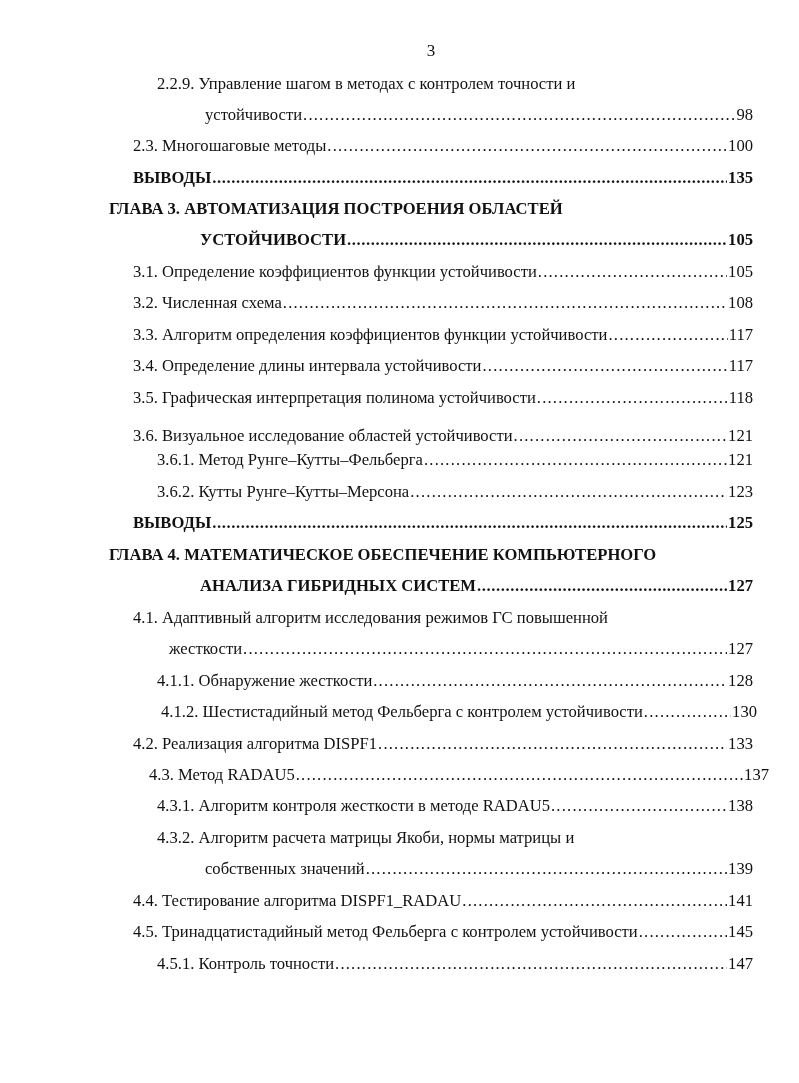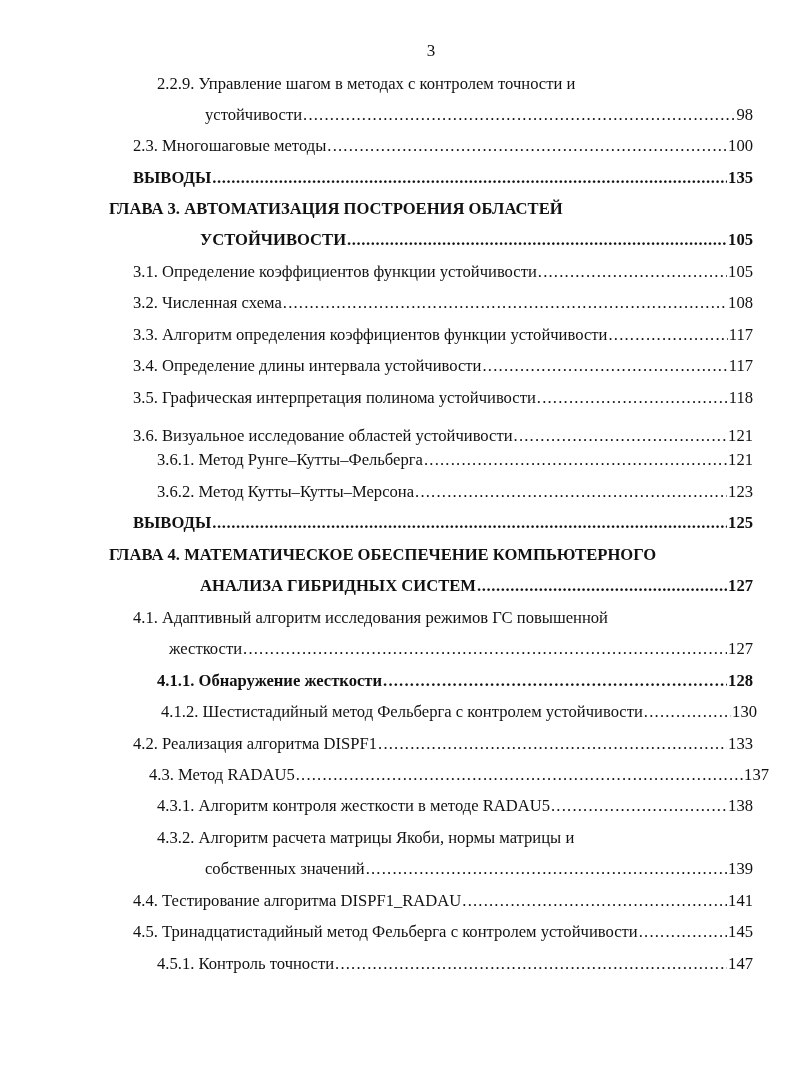--- a/index.html
+++ b/index.html
@@ -140,21 +140,21 @@
     <span class="page">121</span>
   </div>
 
   <div class="row" style="top:378px; left:157px; width:596px;">
     <span class="text">3.6.1. Метод Рунге–Кутты–Фельберга</span>
     <span class="dots"></span>
     <span class="page">121</span>
   </div>
 
   <div class="row" style="top:410px; left:157px; width:596px;">
-    <span class="text">3.6.2. Метод Кутты–Кутты–Мерсона</span>
+    <span class="text">3.6.2. Кутты Рунге–Кутты–Мерсона</span>
     <span class="dots"></span>
     <span class="page">123</span>
   </div>
 
   <div class="row bold" style="top:441px; left:133px; width:620px;">
     <span class="text">ВЫВОДЫ</span>
     <span class="dots"></span>
     <span class="page">125</span>
   </div>
 
@@ -169,21 +169,21 @@
 
   <div class="row nodots" style="top:536px; left:133px;">
     <span class="text">4.1. Адаптивный алгоритм исследования режимов ГС повышенной</span>
   </div>
   <div class="row" style="top:567px; left:169px; width:584px;">
     <span class="text">жесткости</span>
     <span class="dots"></span>
     <span class="page">127</span>
   </div>
 
-  <div class="row" style="top:599px; left:157px; width:596px;font-weight:bold;">
+  <div class="row" style="top:599px; left:157px; width:596px;">
     <span class="text">4.1.1. Обнаружение жесткости</span>
     <span class="dots"></span>
     <span class="page">128</span>
   </div>
 
   <div class="row" style="top:630px; left:161px; width:596px;">
     <span class="text">4.1.2. Шестистадийный метод Фельберга с контролем устойчивости</span>
     <span class="dots"></span>
     <span class="page">130</span>
   </div>

